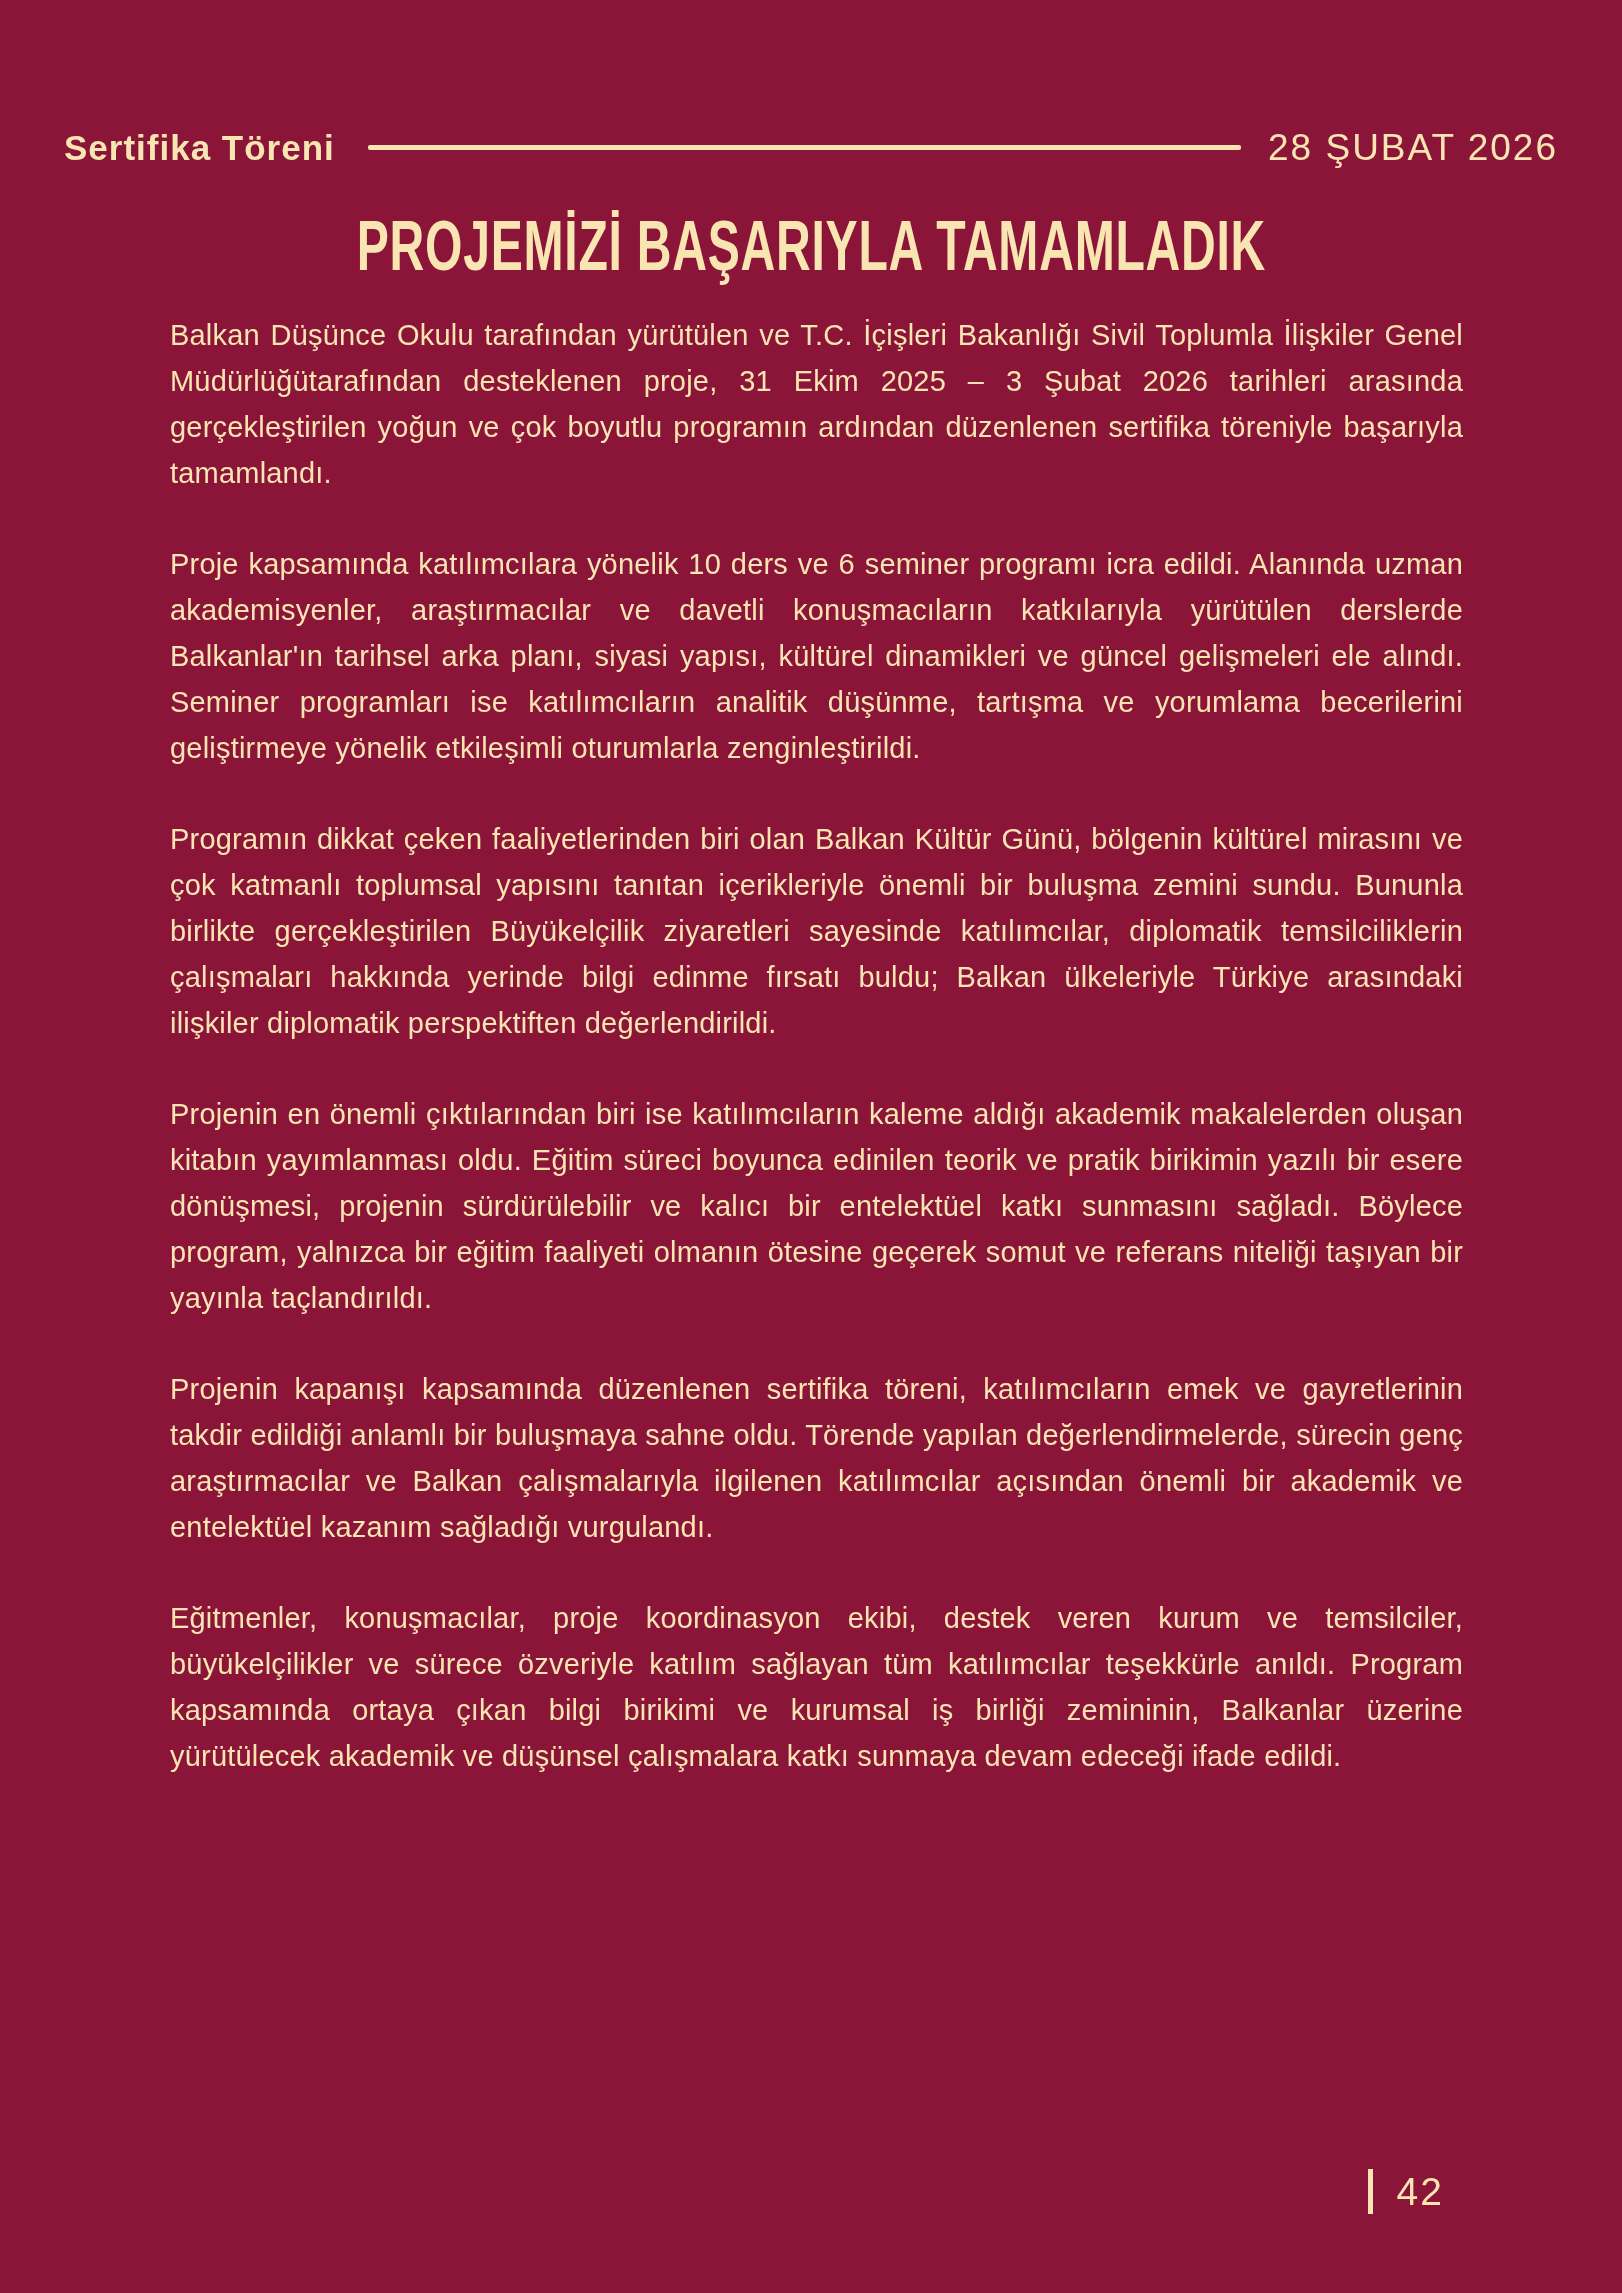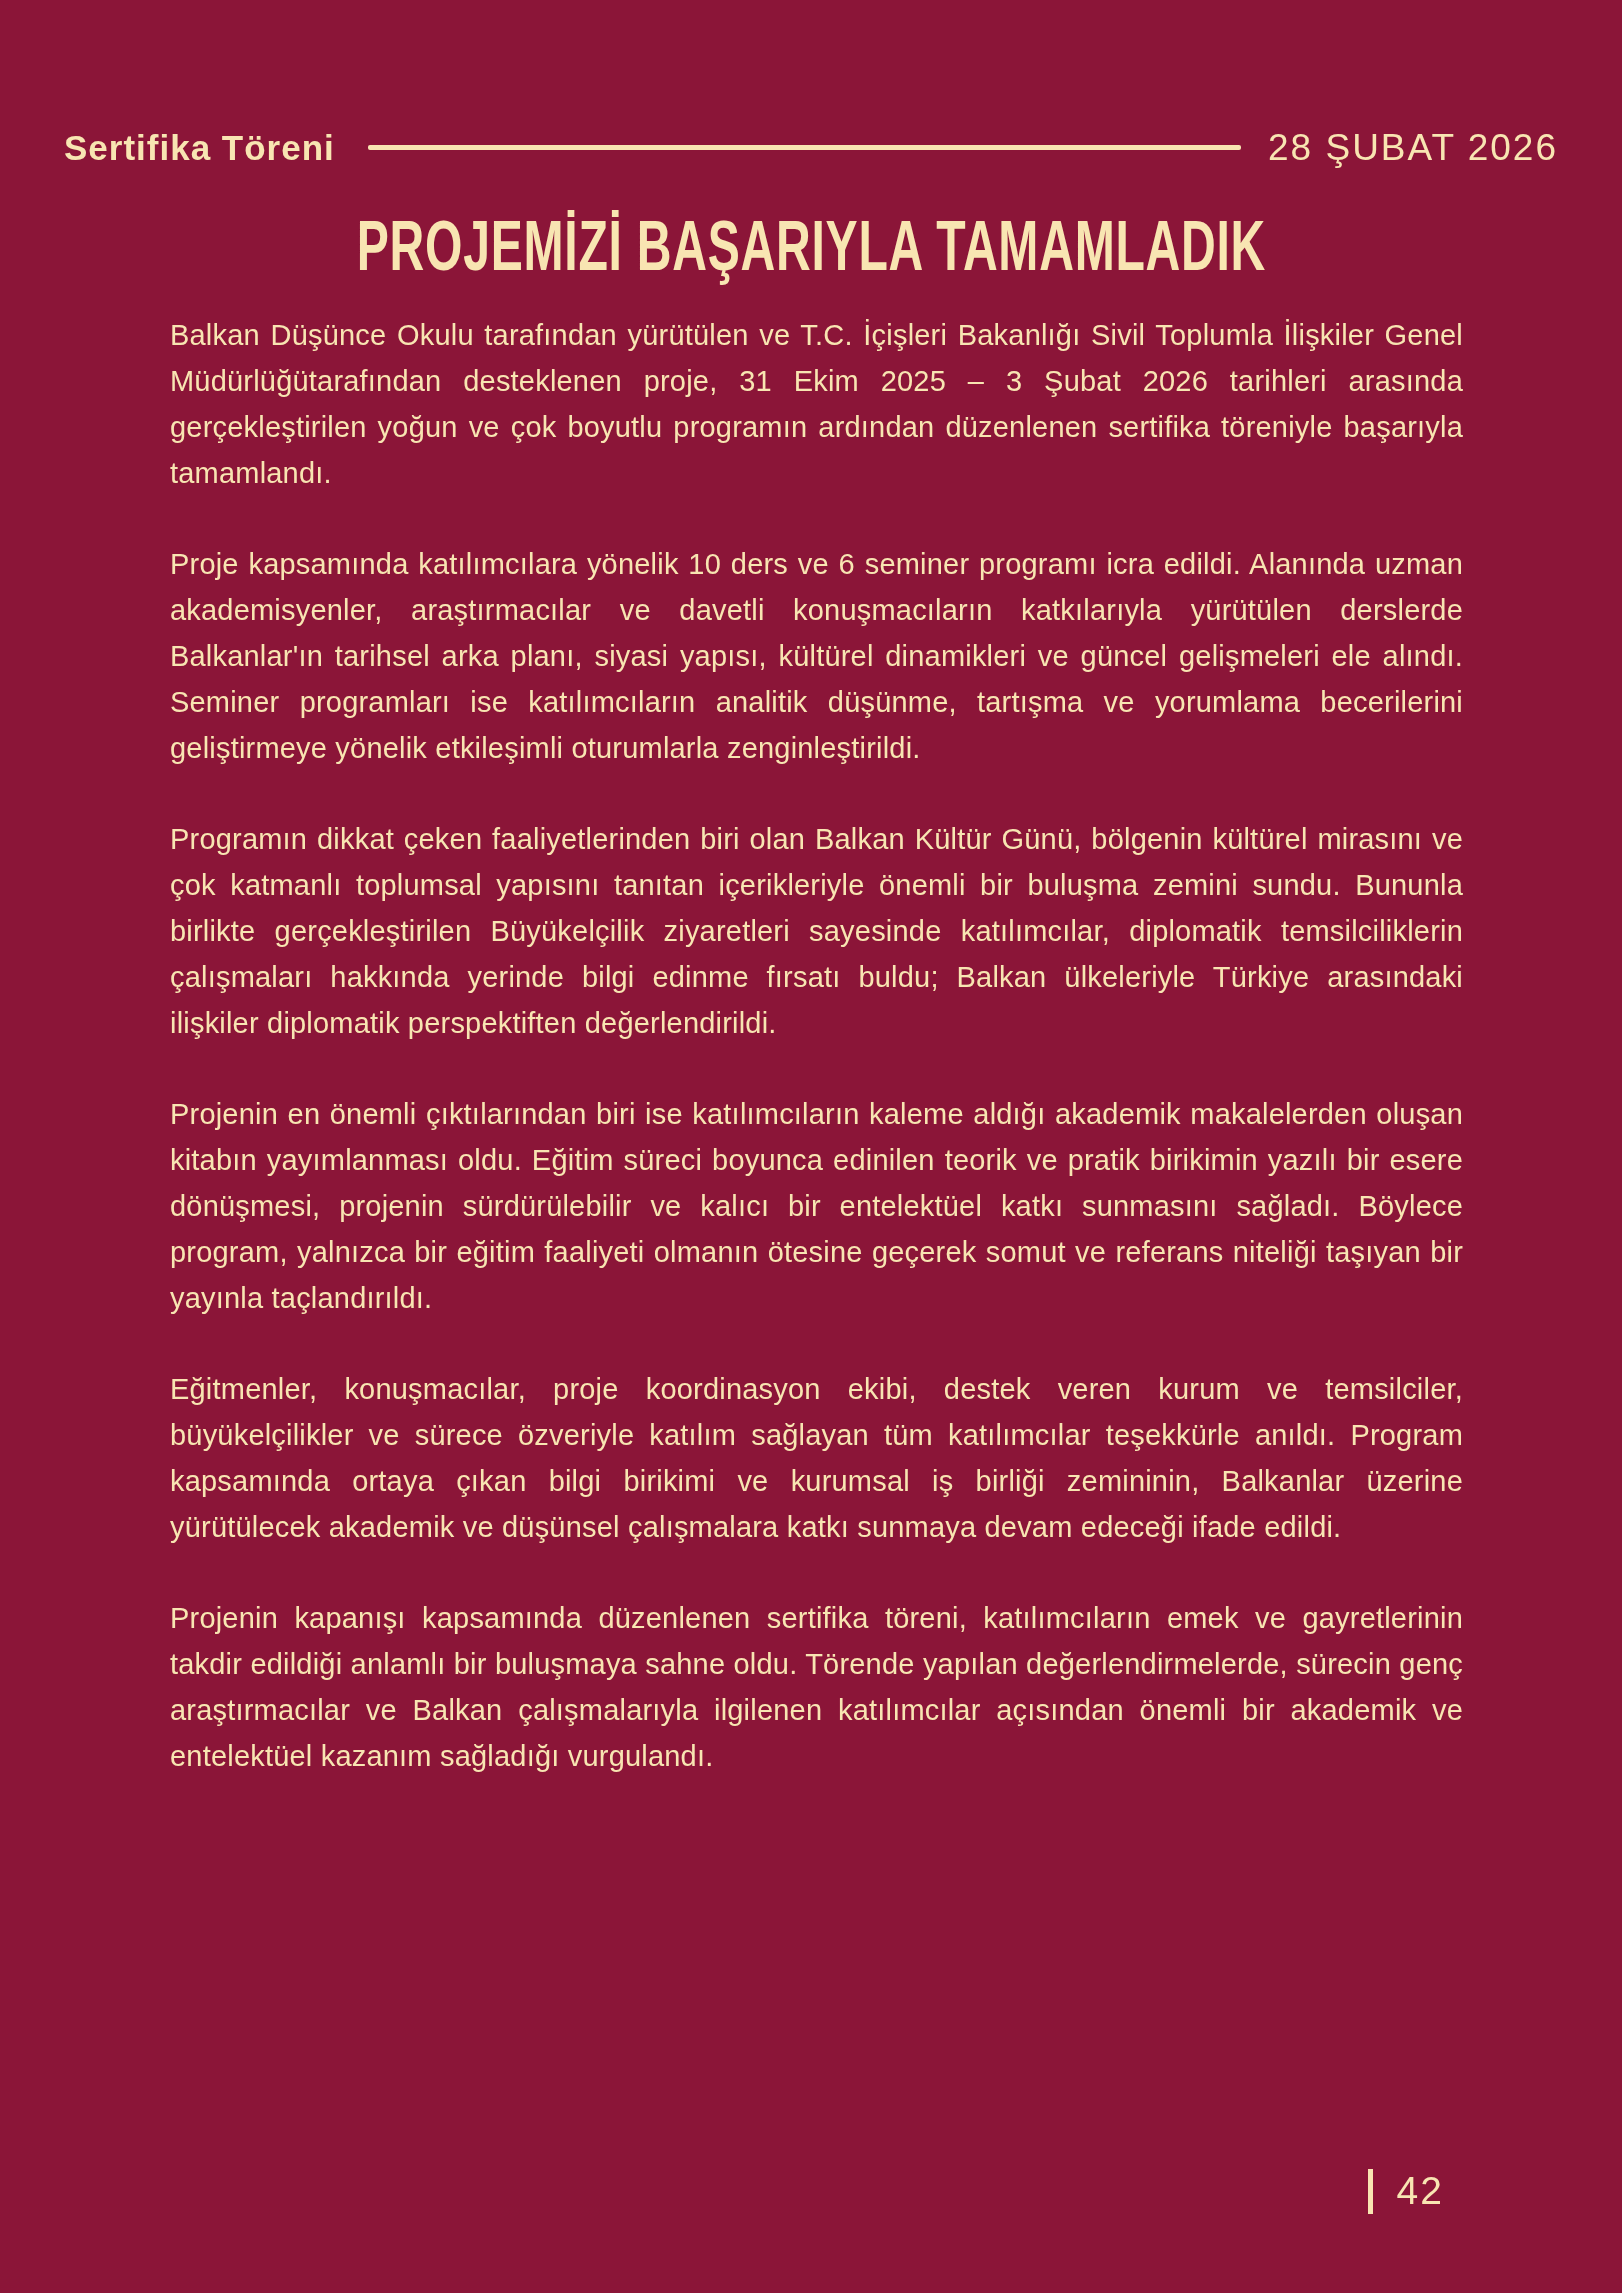--- a/index.html
+++ b/index.html
@@ -81,21 +81,21 @@
   }
   .article-body p:last-child {
     margin-bottom: 0;
   }
   
   .footer {
     position: absolute;
     right: 178px;
     bottom: 80px;
     display: flex;
-    align-items: flex-start;
+    align-items: center;
     gap: 23.5px;
   }
   .footer-bar {
     width: 4.9px;
     height: 45px;
     background: #F8E5B2;
   }
   .footer-page-number {
     font-size: 39px;
     letter-spacing: 2px;
@@ -114,22 +114,22 @@
 
   <div class="main-title-wrap">
     <span class="main-title">PROJEMİZİ BAŞARIYLA TAMAMLADIK</span>
   </div>
 
   <div class="article-body">
     <p>Balkan Düşünce Okulu tarafından yürütülen ve T.C. İçişleri Bakanlığı Sivil Toplumla İlişkiler Genel Müdürlüğütarafından desteklenen proje, 31 Ekim 2025 – 3 Şubat 2026 tarihleri arasında gerçekleştirilen yoğun ve çok boyutlu programın ardından düzenlenen sertifika töreniyle başarıyla tamamlandı.</p>
     <p>Proje kapsamında katılımcılara yönelik 10 ders ve 6 seminer programı icra edildi. Alanında uzman akademisyenler, araştırmacılar ve davetli konuşmacıların katkılarıyla yürütülen derslerde Balkanlar'ın tarihsel arka planı, siyasi yapısı, kültürel dinamikleri ve güncel gelişmeleri ele alındı. Seminer programları ise katılımcıların analitik düşünme, tartışma ve yorumlama becerilerini geliştirmeye yönelik etkileşimli oturumlarla zenginleştirildi.</p>
     <p>Programın dikkat çeken faaliyetlerinden biri olan Balkan Kültür Günü, bölgenin kültürel mirasını ve çok katmanlı toplumsal yapısını tanıtan içerikleriyle önemli bir buluşma zemini sundu. Bununla birlikte gerçekleştirilen Büyükelçilik ziyaretleri sayesinde katılımcılar, diplomatik temsilciliklerin çalışmaları hakkında yerinde bilgi edinme fırsatı buldu; Balkan ülkeleriyle Türkiye arasındaki ilişkiler diplomatik perspektiften değerlendirildi.</p>
     <p>Projenin en önemli çıktılarından biri ise katılımcıların kaleme aldığı akademik makalelerden oluşan kitabın yayımlanması oldu. Eğitim süreci boyunca edinilen teorik ve pratik birikimin yazılı bir esere dönüşmesi, projenin sürdürülebilir ve kalıcı bir entelektüel katkı sunmasını sağladı. Böylece program, yalnızca bir eğitim faaliyeti olmanın ötesine geçerek somut ve referans niteliği taşıyan bir yayınla taçlandırıldı.</p>
+    <p>Projenin kapanışı kapsamında düzenlenen sertifika töreni, katılımcıların emek ve gayretlerinin takdir edildiği anlamlı bir buluşmaya sahne oldu. Törende yapılan değerlendirmelerde, sürecin genç araştırmacılar ve Balkan çalışmalarıyla ilgilenen katılımcılar açısından önemli bir akademik ve entelektüel kazanım sağladığı vurgulandı.</p>
     <p>Eğitmenler, konuşmacılar, proje koordinasyon ekibi, destek veren kurum ve temsilciler, büyükelçilikler ve sürece özveriyle katılım sağlayan tüm katılımcılar teşekkürle anıldı. Program kapsamında ortaya çıkan bilgi birikimi ve kurumsal iş birliği zemininin, Balkanlar üzerine yürütülecek akademik ve düşünsel çalışmalara katkı sunmaya devam edeceği ifade edildi.</p>
-    <p>Projenin kapanışı kapsamında düzenlenen sertifika töreni, katılımcıların emek ve gayretlerinin takdir edildiği anlamlı bir buluşmaya sahne oldu. Törende yapılan değerlendirmelerde, sürecin genç araştırmacılar ve Balkan çalışmalarıyla ilgilenen katılımcılar açısından önemli bir akademik ve entelektüel kazanım sağladığı vurgulandı.</p>
   </div>
 
   <div class="footer">
     <span class="footer-bar"></span>
     <span class="footer-page-number">42</span>
   </div>
 
 </div>
 
 

